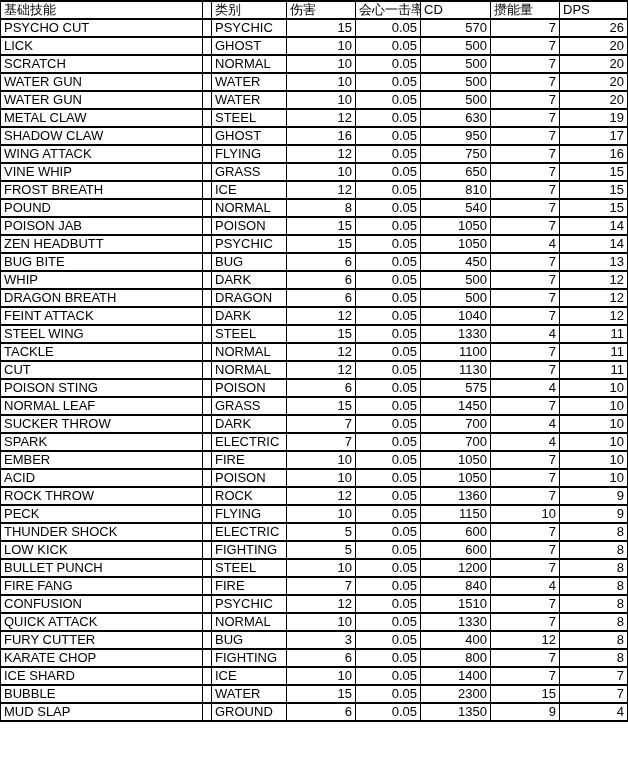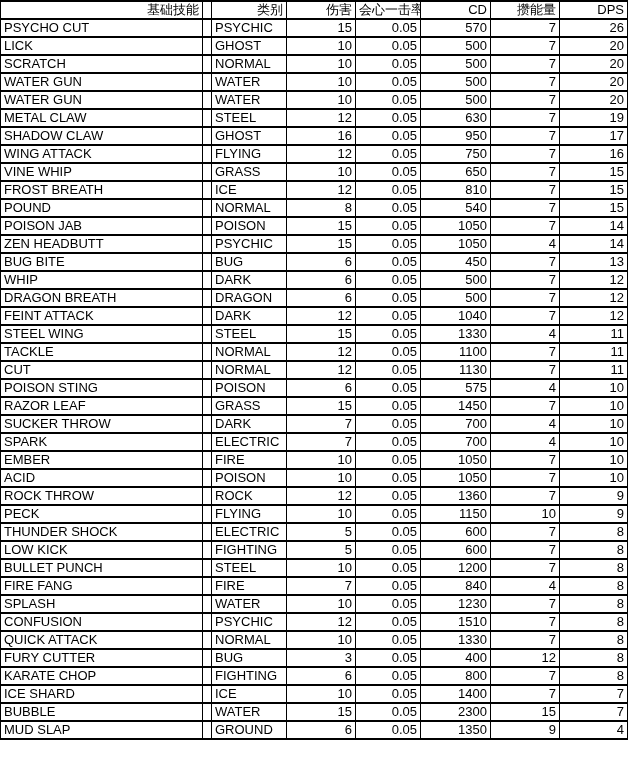--- a/index.html
+++ b/index.html
@@ -27,21 +27,21 @@
     border-bottom: 2px solid #000000;
     height: 16px;
     line-height: 16px;
     padding: 0 3px;
     overflow: hidden;
     white-space: nowrap;
     font-weight: normal;
     vertical-align: middle;
   }
   table.grid th {
-    text-align: right;
+    text-align: left;
   }
   .al-left  { text-align: left; }
   .al-right { text-align: right; }
   
   col.c-move   { width: 202px; }
   col.c-spacer { width: 9px;  }
   col.c-type   { width: 75px; }
   col.c-damage { width: 69px; }
   col.c-crit   { width: 65px; }
   col.c-cd     { width: 70px; }
@@ -280,21 +280,21 @@
           <td class="al-left">POISON STING</td>
           <td class="al-left"></td>
           <td class="al-left">POISON</td>
           <td class="al-right">6</td>
           <td class="al-right">0.05</td>
           <td class="al-right">575</td>
           <td class="al-right">4</td>
           <td class="al-right">10</td>
         </tr>
         <tr>
-          <td class="al-left">RAZOR LEAF</td>
+          <td class="al-left">NORMAL LEAF</td>
           <td class="al-left"></td>
           <td class="al-left">GRASS</td>
           <td class="al-right">15</td>
           <td class="al-right">0.05</td>
           <td class="al-right">1450</td>
           <td class="al-right">7</td>
           <td class="al-right">10</td>
         </tr>
         <tr>
           <td class="al-left">SUCKER THROW</td>
@@ -387,30 +387,20 @@
           <td class="al-right">8</td>
         </tr>
         <tr>
           <td class="al-left">FIRE FANG</td>
           <td class="al-left"></td>
           <td class="al-left">FIRE</td>
           <td class="al-right">7</td>
           <td class="al-right">0.05</td>
           <td class="al-right">840</td>
           <td class="al-right">4</td>
-          <td class="al-right">8</td>
-        </tr>
-        <tr>
-          <td class="al-left">SPLASH</td>
-          <td class="al-left"></td>
-          <td class="al-left">WATER</td>
-          <td class="al-right">10</td>
-          <td class="al-right">0.05</td>
-          <td class="al-right">1230</td>
-          <td class="al-right">7</td>
           <td class="al-right">8</td>
         </tr>
         <tr>
           <td class="al-left">CONFUSION</td>
           <td class="al-left"></td>
           <td class="al-left">PSYCHIC</td>
           <td class="al-right">12</td>
           <td class="al-right">0.05</td>
           <td class="al-right">1510</td>
           <td class="al-right">7</td>

